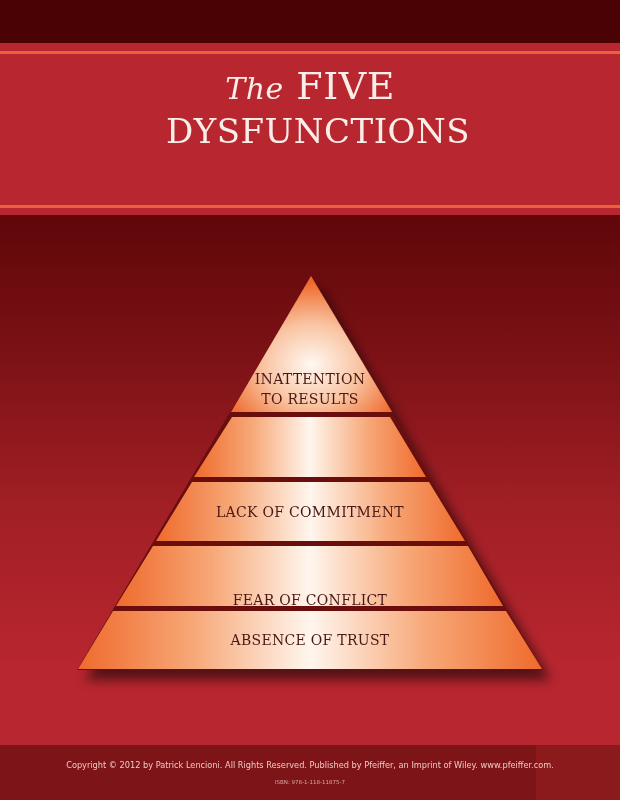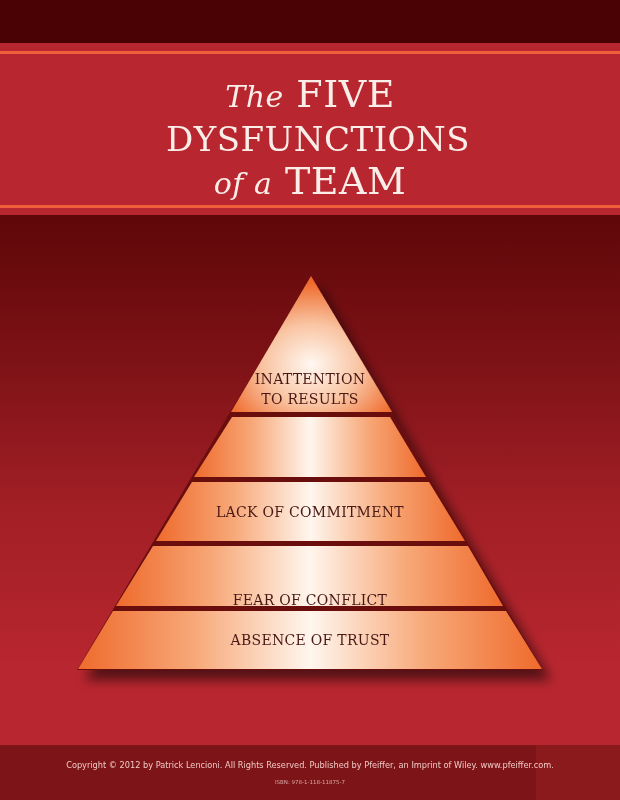--- a/index.html
+++ b/index.html
@@ -19,21 +19,20 @@
     .stripe {
       position: absolute; left: 0; width: 620px; height: 3px;
       background: #ef5f3c;
     }
     .stripe.top { top: 8px; }
     .stripe.bottom { top: 162px; }
     .title {
       position: absolute; left: 0; width: 620px; top: 22px;
       text-align: center; color: #fbeee8;
       font-family: "DejaVu Serif", serif;
-      margin-top: 8px;
     }
     .title .line { display: block; line-height: 42px; letter-spacing: 0.5px; }
     .title .line1 { font-size: 38px; }
     .title .line2 { font-size: 34px; padding-left: 16px; }
     .title .line3 { font-size: 38px; }
     .title .it { font-style: italic; font-size: 30px; }
     .main-area {
       position: absolute; left: 0; top: 215px; width: 620px; height: 530px;
       background: linear-gradient(to bottom, #5f0709 0%, #7a1115 25%, #a11f25 55%, #b8262f 85%, #b8262f 100%);
     }
@@ -59,21 +58,20 @@
 </head>
 <body>
 
 <div class="top-band"></div>
 
 <div class="title-band">
   <div class="stripe top"></div>
   <div class="title">
     <span class="line line1"><span class="it">The</span> <span>FIVE</span></span>
     <span class="line line2">DYSFUNCTIONS</span>
-    <span class="line line3"><span class="it">of a</span> <span>TEAM</span></span>
   </div>
   <div class="stripe bottom"></div>
 </div>
 
 <div class="main-area"></div>
 
 <svg class="pyramid-svg" viewBox="0 0 620 800">
   <defs>
     <linearGradient id="tierGrad" x1="0" y1="0" x2="1" y2="0">
       <stop offset="0" stop-color="#ef6a2c"></stop>

